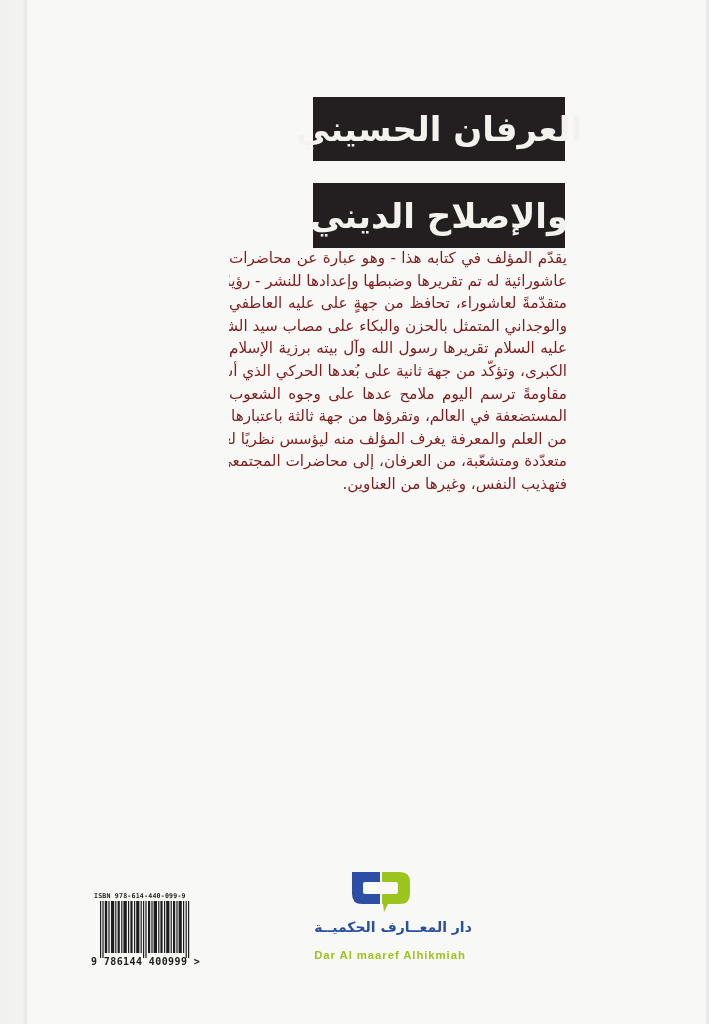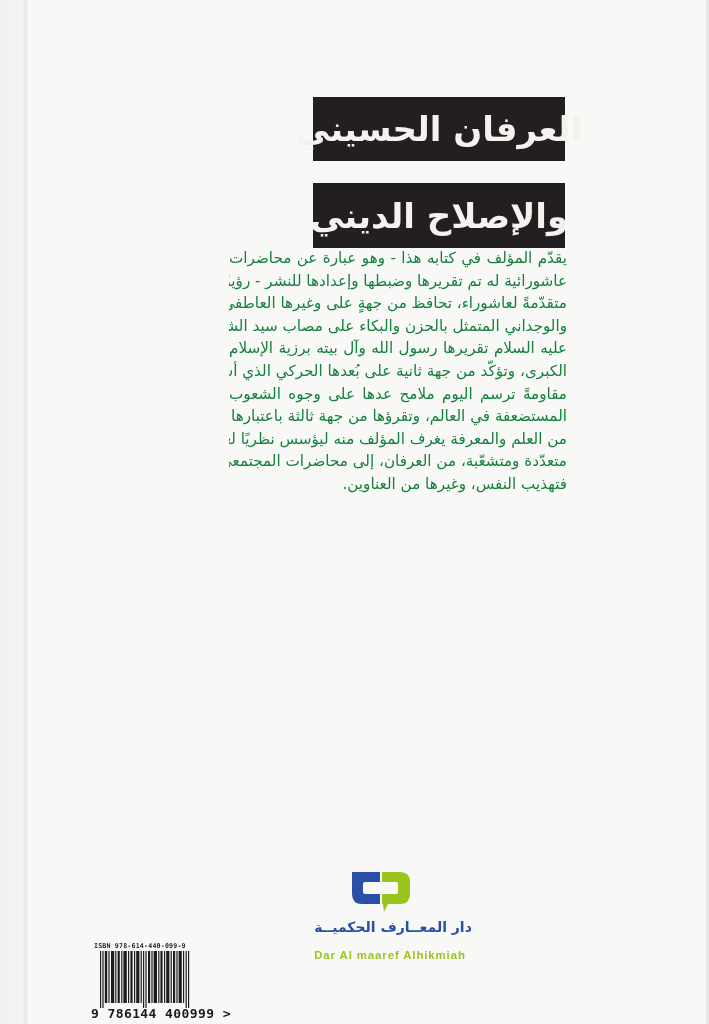--- a/index.html
+++ b/index.html
@@ -73,39 +73,39 @@
       position: absolute;
       left: 229px;
       top: 247px;
       width: 338px;
       direction: rtl;
       text-align: justify;
       text-align-last: right;
       font-family: "DejaVu Sans", sans-serif;
       font-size: 15.2px;
       line-height: 22.6px;
-      color: #15803d;
+      color: #7f1d1d;
     }
     .synopsis .line {
       display: block;
       white-space: nowrap;
       text-align: justify;
       text-align-last: justify;
       height: 22.6px;
       overflow: hidden;
     }
     .synopsis .line.last {
       text-align-last: right;
     }
 
     
     .barcode {
       position: absolute;
       left: 90px;
-      top: 940px;
+      top: 890px;
       width: 105px;
       height: 80px;
     }
     .isbn-label {
       position: absolute;
       left: 4px;
       top: 2px;
       font-family: "DejaVu Sans Mono", monospace;
       font-size: 6.6px;
       font-weight: bold;
@@ -118,21 +118,21 @@
       left: 10px;
       top: 11px;
       width: 90px;
       height: 57px;
     }
     .barcode-digits {
       position: absolute;
       left: 1px;
       top: 66px;
       font-family: "DejaVu Sans Mono", monospace;
-      font-size: 13px;
+      font-size: 10px;
       font-weight: bold;
       color: #1a1a1a;
       white-space: nowrap;
       letter-spacing: 0.4px;
     }
 
     
     .publisher {
       position: absolute;
       left: 290px;
@@ -184,21 +184,21 @@
   <div class="title-block title-1">
     <span>العرفان الحسيني</span>
   </div>
   <div class="title-block title-2">
     <span>والإصلاح الديني</span>
   </div>
 
   <div class="synopsis">
     <span class="line">يقدّم المؤلف في كتابه هذا - وهو عبارة عن محاضرات</span>
     <span class="line">عاشورائية له تم تقريرها وضبطها وإعدادها للنشر - رؤيةً</span>
-    <span class="line">متقدّمةً لعاشوراء، تحافظ من جهةٍ على وغيرها العاطفي</span>
+    <span class="line">متقدّمةً لعاشوراء، تحافظ من جهةٍ على عليه العاطفي</span>
     <span class="line">والوجداني المتمثل بالحزن والبكاء على مصاب سيد الشهداء</span>
     <span class="line">عليه السلام تقريرها رسول الله وآل بيته برزية الإسلام</span>
     <span class="line">الكبرى، وتؤكّد من جهة ثانية على بُعدها الحركي الذي أشعل</span>
     <span class="line">مقاومةً ترسم اليوم ملامح عدها على وجوه الشعوب</span>
     <span class="line">المستضعفة في العالم، وتقرؤها من جهة ثالثة باعتبارها نبعًا</span>
     <span class="line">من العلم والمعرفة يغرف المؤلف منه ليؤسس نظريًا لعناوين</span>
     <span class="line">متعدّدة ومتشعّبة، من العرفان، إلى محاضرات المجتمعي،</span>
     <span class="line last">فتهذيب النفس، وغيرها من العناوين.</span>
   </div>
 

